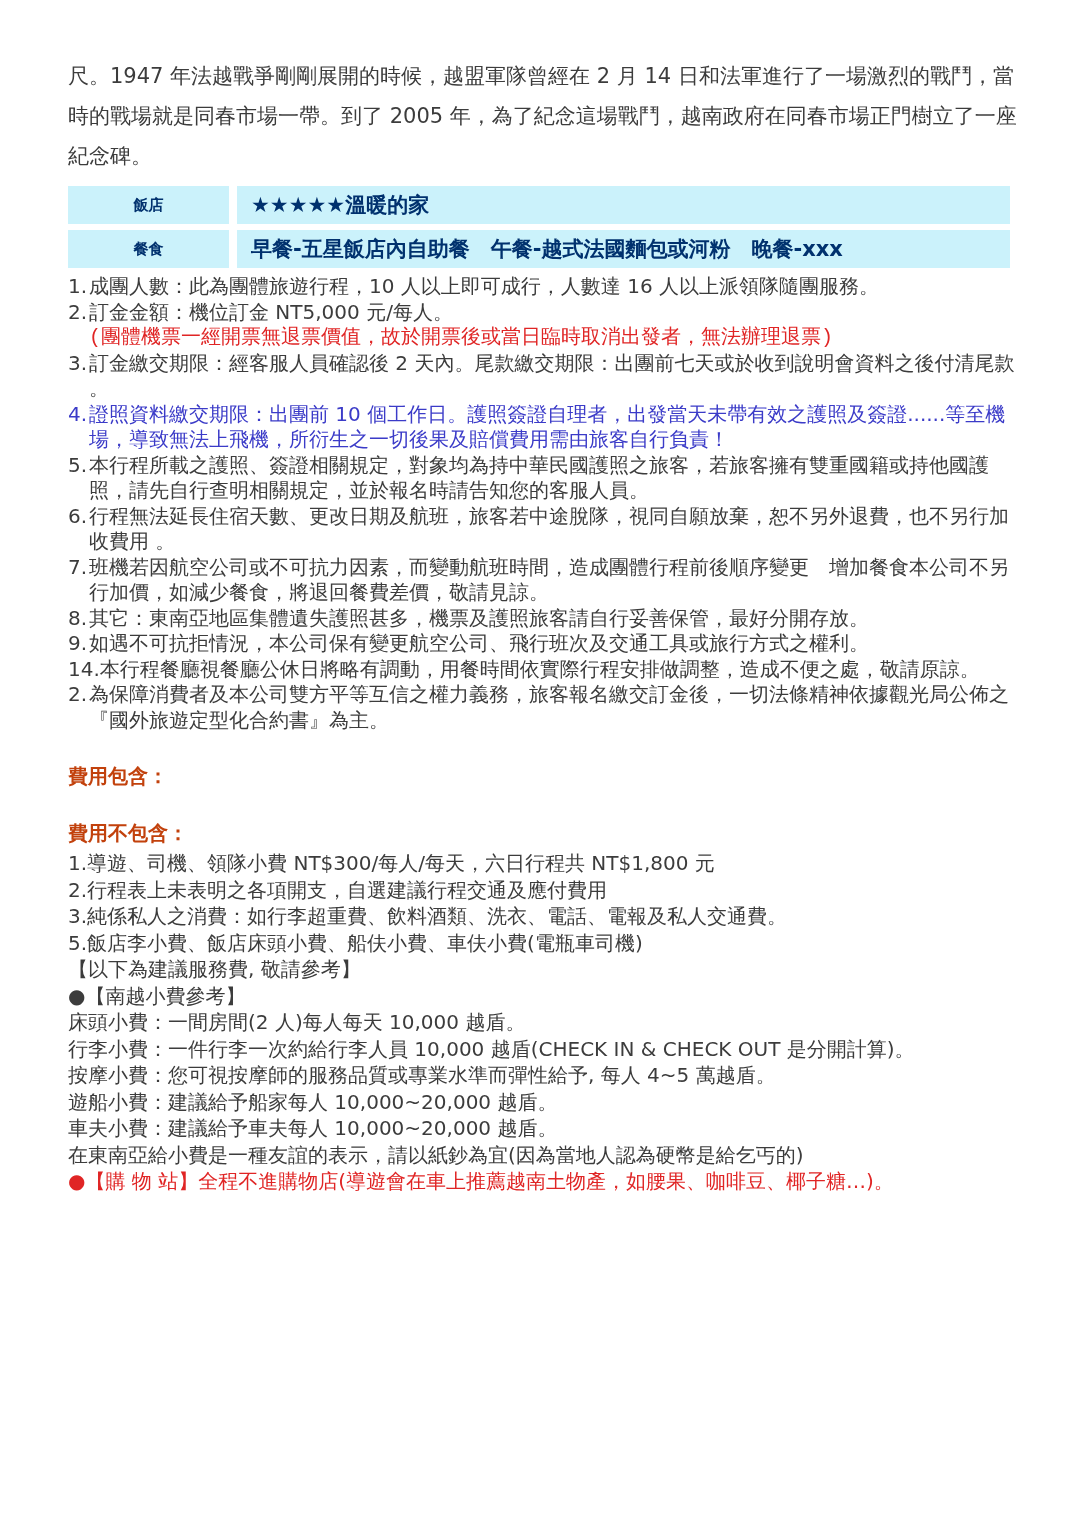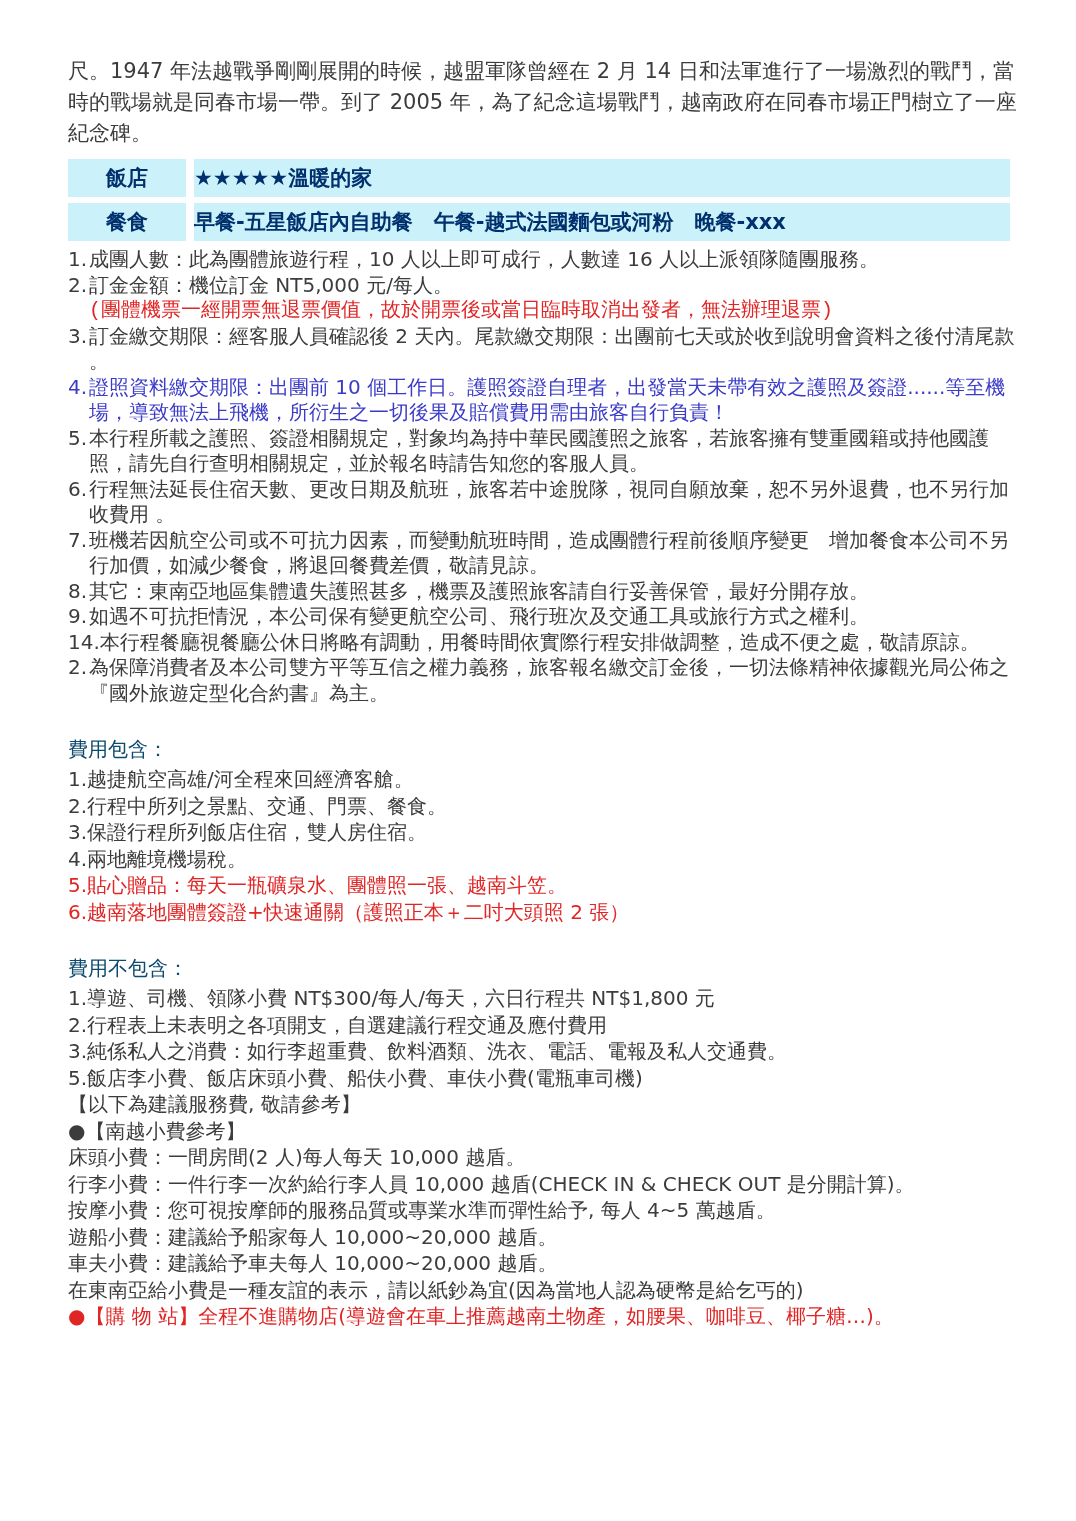--- a/index.html
+++ b/index.html
@@ -3,47 +3,47 @@
 <meta charset="utf-8">
 <style>
   html,body{margin:0;padding:0;background:#ffffff;}
   .page{
     width:1076px;min-height:1521px;background:#ffffff;box-sizing:border-box;
     padding:48px 56px 40px 68px;
     font-family:"DejaVu Sans","Liberation Sans",sans-serif;
     color:#3c3c3c;
   }
   .intro{
-    width:950px;font-size:21px;line-height:31px;color:#3c3c3c;
+    width:950px;font-size:21px;line-height:40px;color:#3c3c3c;
     margin:8px 16px 10px 0;
   }
   
   .info-table{width:942px;margin-top:8px;}
   .it-row{display:flex;margin-bottom:6px;}
   .it-label{
-    width:118px;height:38px;background:#cbf2fb;color:#00316e;
-    font-size:21px;font-weight:600;display:flex;align-items:center;justify-content:center;
+    width:161px;height:38px;background:#cbf2fb;color:#00316e;
+    font-size:15px;font-weight:600;display:flex;align-items:center;justify-content:center;
     flex-shrink:0;
   }
   .it-value{
     flex:1;height:38px;background:#cbf2fb;color:#00316e;margin-left:8px;
-    font-size:21px;font-weight:600;display:flex;align-items:center;
+    font-size:21px;font-weight:600;display:flex;align-items:center;padding-left:14px;
   }
   
   .notice-title{
     color:#e0780a;font-size:20px;font-weight:bold;margin:60px 0 8px 0;
   }
   .notice-list{width:956px;}
   .n-item{display:flex;font-size:20px;line-height:25.5px;color:#3c3c3c;}
   .n-num{min-width:21px;flex-shrink:0;}
   .n-body{flex:1;}
   .n-note{display:block;color:#e02525;font-family:Liberation Mono, monospace;}
   .n-item.c-blue{color:#3b3bc8;}
   
-  .sec-title{color:#0c4a6e;font-size:20px;font-weight:normal;margin:30px 0 3px 0;}
+  .sec-title{color:#c2410c;font-size:20px;font-weight:bold;margin:30px 0 3px 0;}
   .s-line{width:956px;font-size:20px;line-height:26.5px;color:#3c3c3c;}
   .s-line.red{color:#e02525;}
 </style>
 </head>
 <body>
 
 <div class="page">
 
   <p class="intro">尺。1947 年法越戰爭剛剛展開的時候，越盟軍隊曾經在 2 月 14 日和法軍進行了一場激烈的戰鬥，當時的戰場就是同春市場一帶。到了 2005 年，為了紀念這場戰鬥，越南政府在同春市場正門樹立了一座紀念碑。</p>
 
@@ -99,28 +99,20 @@
         <span class="n-num">14.</span>
         <span class="n-body"><span>本行程餐廳視餐廳公休日將略有調動，用餐時間依實際行程安排做調整，造成不便之處，敬請原諒。</span></span>
       </div>
       <div class="n-item">
         <span class="n-num">2.</span>
         <span class="n-body"><span>為保障消費者及本公司雙方平等互信之權力義務，旅客報名繳交訂金後，一切法條精神依據觀光局公佈之『國外旅遊定型化合約書』為主。</span></span>
       </div>
     </div>
 
   <h3 class="sec-title">費用包含：</h3>
-  <div>
-      <div class="s-line">1.越捷航空高雄/河全程來回經濟客艙。</div>
-      <div class="s-line">2.行程中所列之景點、交通、門票、餐食。</div>
-      <div class="s-line">3.保證行程所列飯店住宿，雙人房住宿。</div>
-      <div class="s-line">4.兩地離境機場稅。</div>
-      <div class="s-line red">5.貼心贈品：每天一瓶礦泉水、團體照一張、越南斗笠。</div>
-      <div class="s-line red">6.越南落地團體簽證+快速通關（護照正本＋二吋大頭照 2 張）</div>
-    </div>
 
   <h3 class="sec-title">費用不包含：</h3>
   <div>
       <div class="s-line">1.導遊、司機、領隊小費 NT$300/每人/每天，六日行程共 NT$1,800 元</div>
       <div class="s-line">2.行程表上未表明之各項開支，自選建議行程交通及應付費用</div>
       <div class="s-line">3.純係私人之消費：如行李超重費、飲料酒類、洗衣、電話、電報及私人交通費。</div>
       <div class="s-line">5.飯店李小費、飯店床頭小費、船伕小費、車伕小費(電瓶車司機)</div>
     </div>
 
   <div class="s-line">【以下為建議服務費, 敬請參考】</div>

